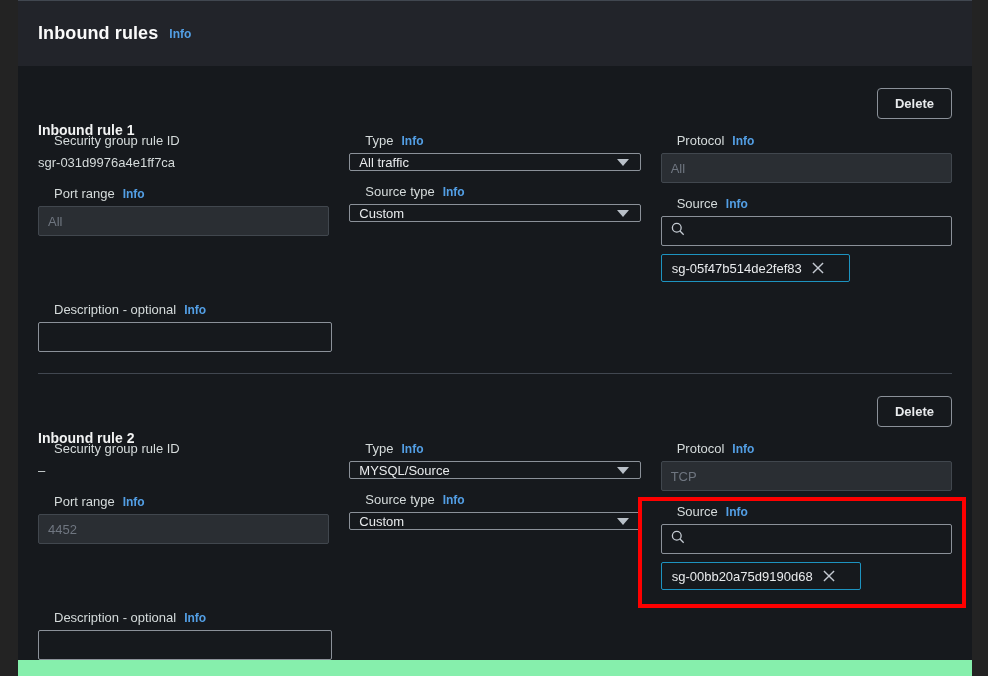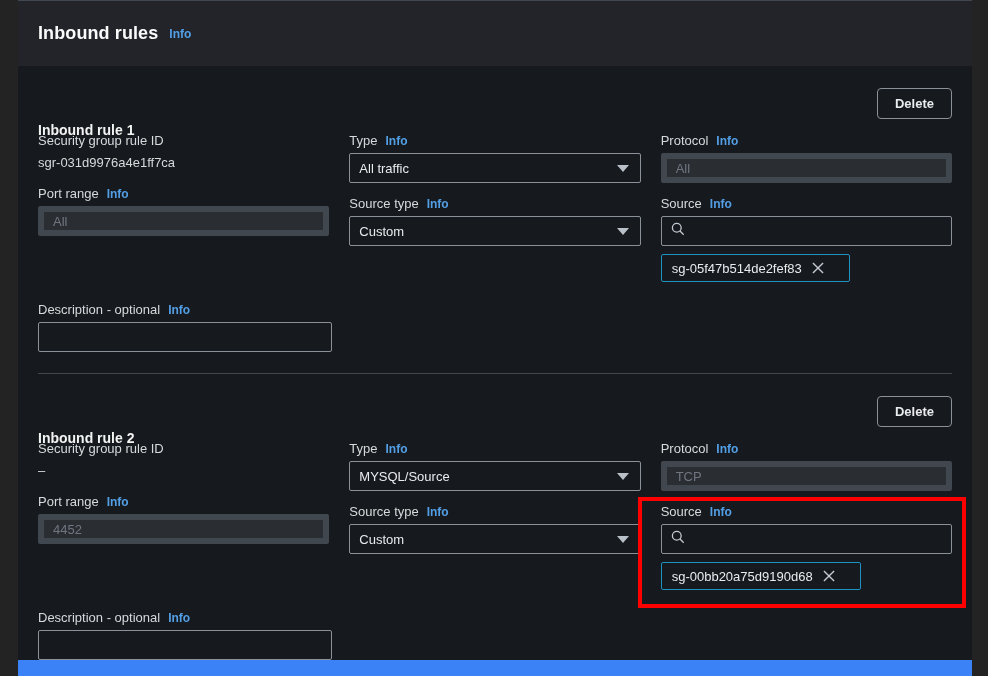--- a/index.html
+++ b/index.html
@@ -7,21 +7,21 @@
     width: 988px; height: 676px;
     background: #232323;
     font-family: "Liberation Sans", sans-serif;
     -webkit-font-smoothing: antialiased;
     overflow: hidden;
   }
   .page { position: relative; width: 988px; height: 676px; background: #232323; }
 
   .panel {
     position: absolute; left: 18px; top: 0; width: 954px; height: 676px;
-    background: #3b82f6;
+    background: #86efac;
   }
 
   
   .panel-header {
     height: 66px; background: #232f3e00;
     background: #22242a;
     border-top: 1px solid #414750;
     display: flex; align-items: center;
     padding: 0 20px;
   }
@@ -56,46 +56,46 @@
   }
 
   .cols { display: flex; gap: 20px; margin-top: 11px; }
   .col { width: 294px; }
 
   .field { margin-bottom: 13px; }
   .field:last-child { margin-bottom: 0; }
 
   .field-label {
     font-size: 13px; color: #d5dbdb; display: flex; align-items: center; gap: 8px;
-    margin-bottom: 5px; font-weight: normal;
+    margin-bottom: 5px; font-weight: normal; margin-left: 16px;
   }
   .field-label .lbl { color: #d5dbdb; }
 
   .static-value { font-size: 13px; color: #d5dbdb; height: 20px; line-height: 20px; }
 
   .input {
     width: 100%; height: 30px;
     background: #16191d;
-    border: 6px solid #3b82f6;
+    border: 1px solid #3b82f6;
     border-radius: 2px;
     color: #d5dbdb;
     font-size: 13px;
     font-family: "Liberation Sans", sans-serif;
     padding: 0 9px;
     display: flex; align-items: center;
   }
   .input.disabled {
     background: #2a2e33;
     border-color: #41474e;
     color: #7d8590;
   }
   .input .ph { color: #6f7680; }
 
   .select {
-    width: 100%; height: 30px;
+    width: 100%; height: 18px;
     background: #16191d;
     border: 1px solid #8b9199;
     border-radius: 2px;
     color: #e9ebed; font-size: 13px;
     padding: 0 9px;
     display: flex; align-items: center; justify-content: space-between;
     cursor: pointer;
   }
   .caret {
     width: 0; height: 0;

